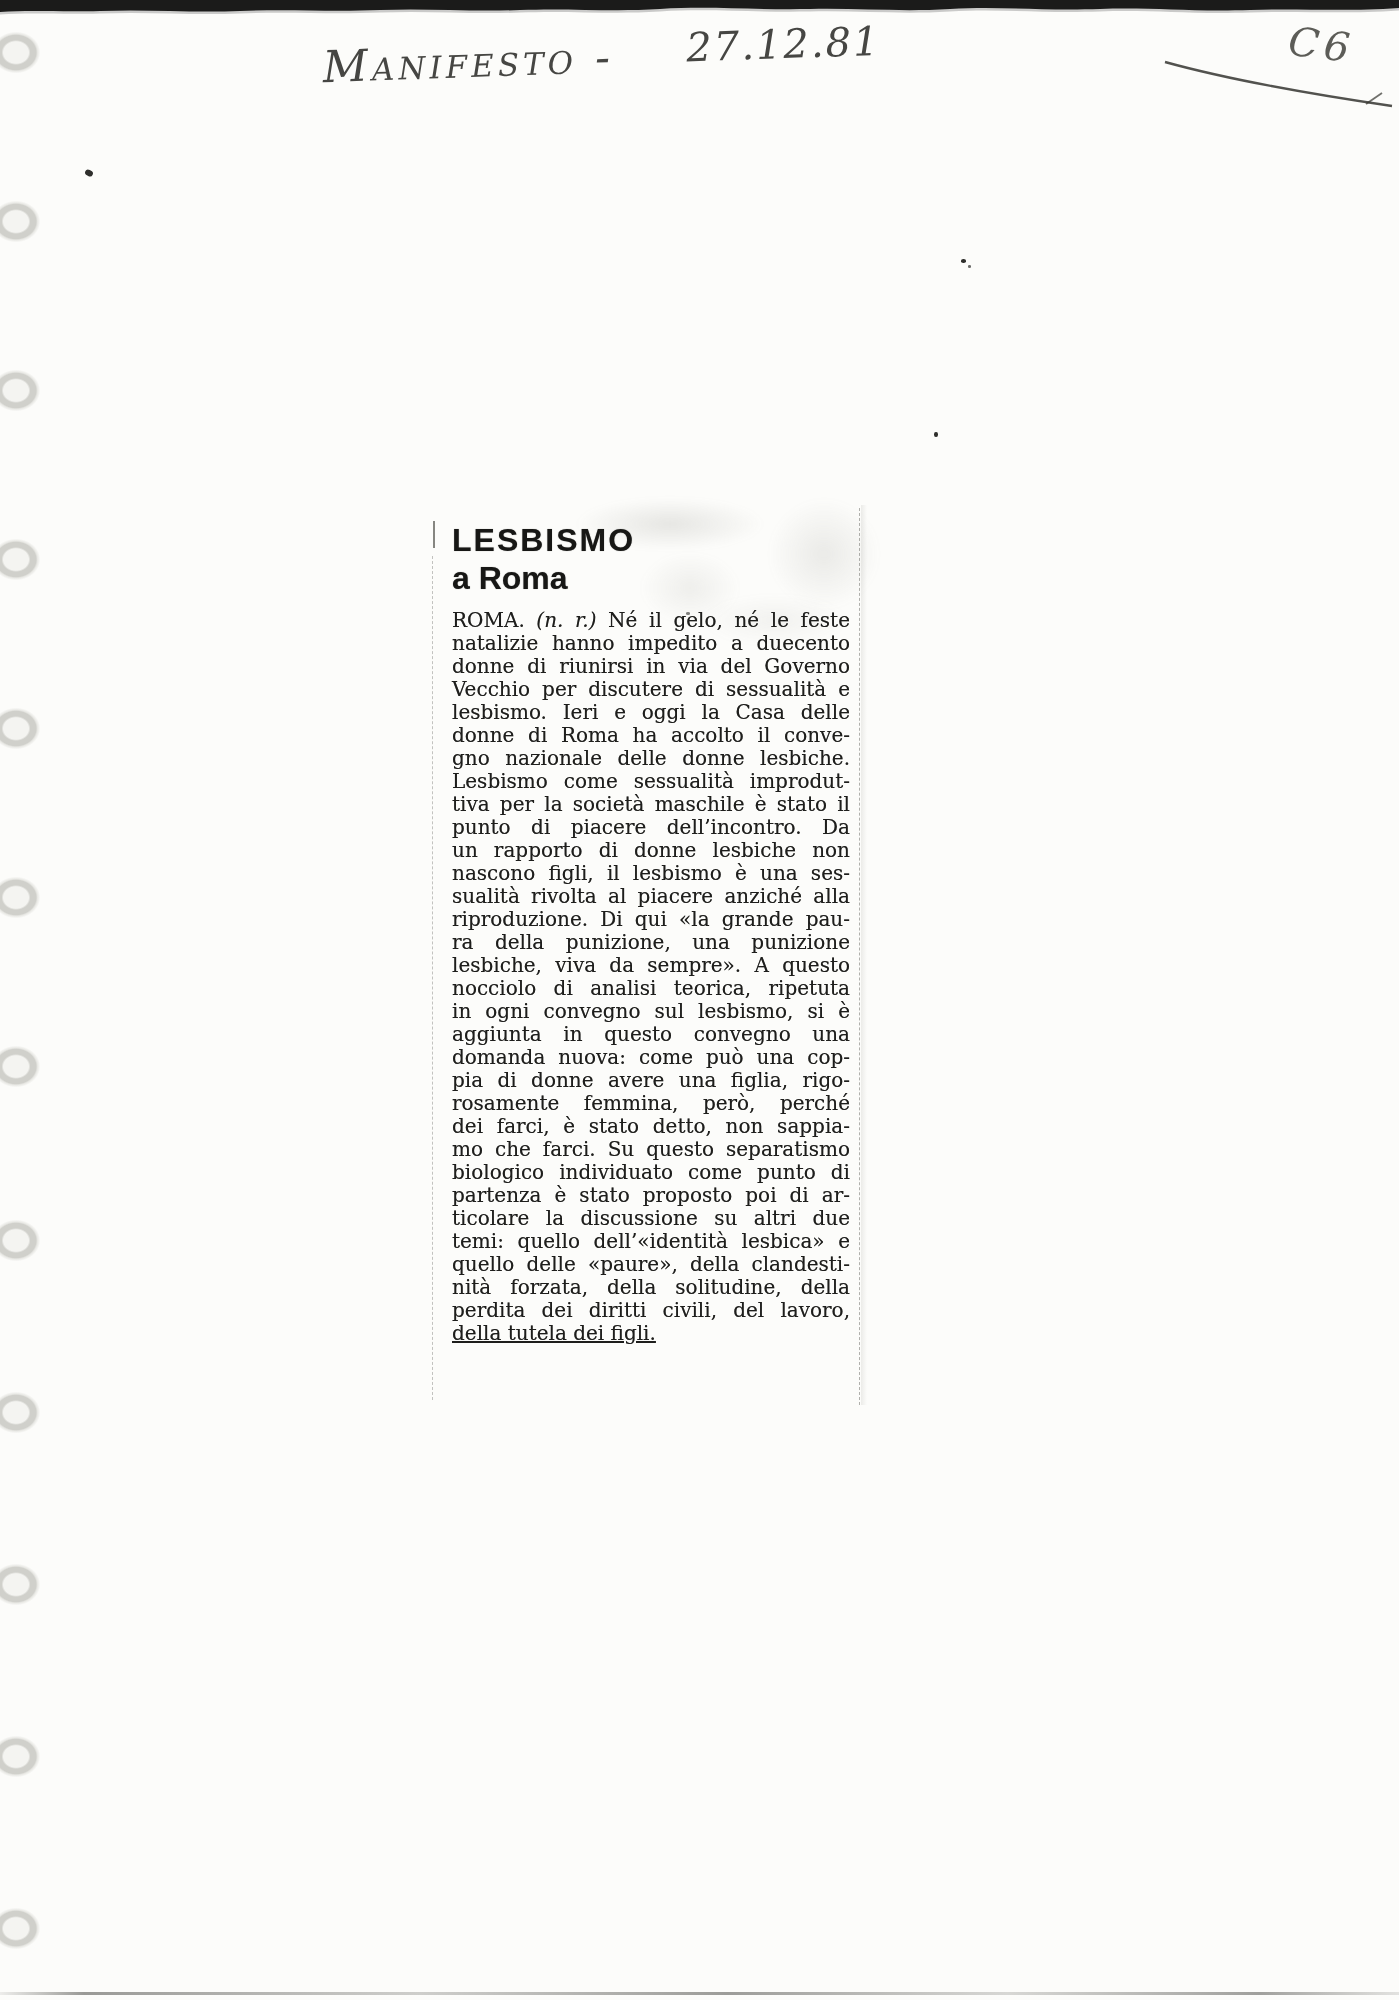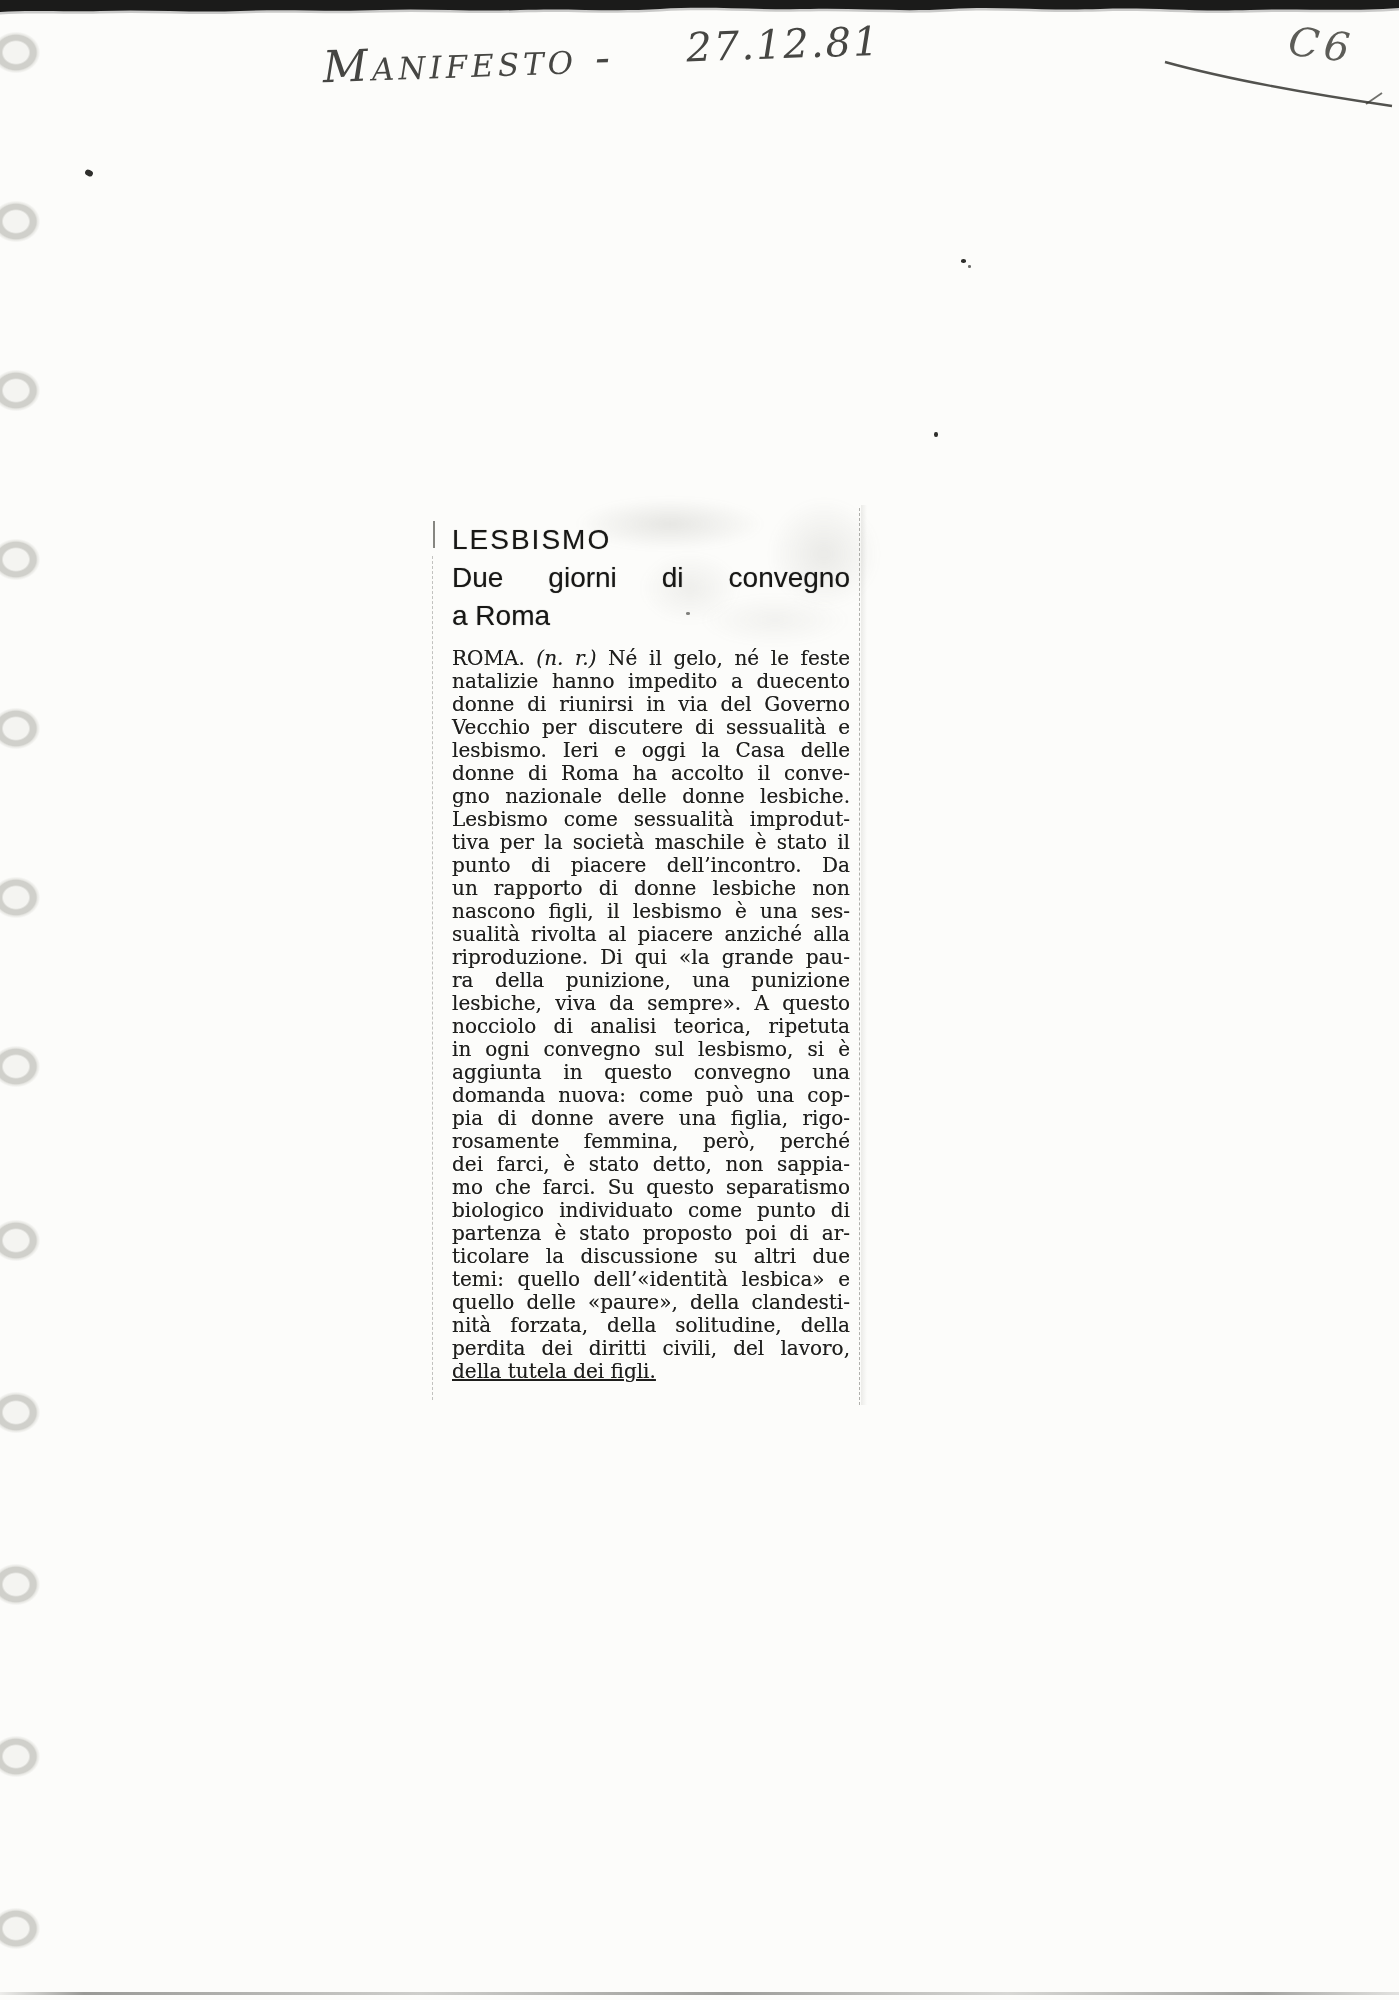--- a/index.html
+++ b/index.html
@@ -22,22 +22,22 @@
   .edge-shadow{position:absolute;left:861px;top:505px;width:6px;height:900px;
         background:linear-gradient(to right,rgba(140,140,133,.15),rgba(140,140,133,0));}
   
   .botline{position:absolute;left:0;top:1992px;width:1399px;height:3px;
         background:linear-gradient(90deg,rgba(150,150,146,.15) 0,rgba(120,120,116,.75) 6%,
         rgba(150,150,146,.45) 30%,rgba(115,115,111,.7) 52%,rgba(160,160,156,.4) 72%,
         rgba(120,120,116,.7) 90%,rgba(150,150,146,.25) 100%);}
   
   .clipping{position:absolute;left:433px;top:505px;width:427px;box-sizing:border-box;
         padding:16px 10px 0 19px;}
-  .headline{font-family:"Liberation Sans",sans-serif;font-weight:normal;color:#171715;
-        font-size:28px;line-height:38px;text-shadow:0 0 1px rgba(23,23,21,.45);}
+  .headline{font-family:"Liberation Sans",sans-serif;font-weight:bold;color:#171715;
+        font-size:32px;line-height:38px;text-shadow:0 0 1px rgba(23,23,21,.45);}
   .kicker{letter-spacing:2px;}
   .hl-just{text-align:justify;text-align-last:justify;}
   .bodytext{margin-top:12px;font-size:20px;line-height:23px;color:#1e1e1c;
         text-shadow:0 0 .5px rgba(30,30,28,.55);}
   .bodyline{text-align:justify;text-align-last:justify;}
   .bodyline.lastline{text-align-last:left;text-decoration:underline;}
   .ital{font-style:italic;}
   
   .hw{position:absolute;}
   .hw text{font-family:"DejaVu Serif",serif;font-style:italic;}
@@ -81,21 +81,20 @@
   <div class="speck" style="left:686px;top:612px;width:4px;height:3px;opacity:.6;"></div>
 
   <div class="edge edge-right"></div>
   <div class="edge edge-left"></div>
   <div class="edge-tick"></div>
   <div class="edge-shadow"></div>
 
   <div class="clipping">
     <div class="headline">
       <div class="kicker">LESBISMO</div>
-      <div class="hl-just">Due giorni di convegno</div>
       <div>a Roma</div>
     </div>
     <div class="bodytext">
         <div class="bodyline"><span>ROMA. </span><span class="ital">(n. r.) </span><span>Né il gelo, né le feste</span></div>
         <div class="bodyline">natalizie hanno impedito a duecento</div>
         <div class="bodyline">donne di riunirsi in via del Governo</div>
         <div class="bodyline">Vecchio per discutere di sessualità e</div>
         <div class="bodyline">lesbismo. Ieri e oggi la Casa delle</div>
         <div class="bodyline">donne di Roma ha accolto il conve-</div>
         <div class="bodyline">gno nazionale delle donne lesbiche.</div>

